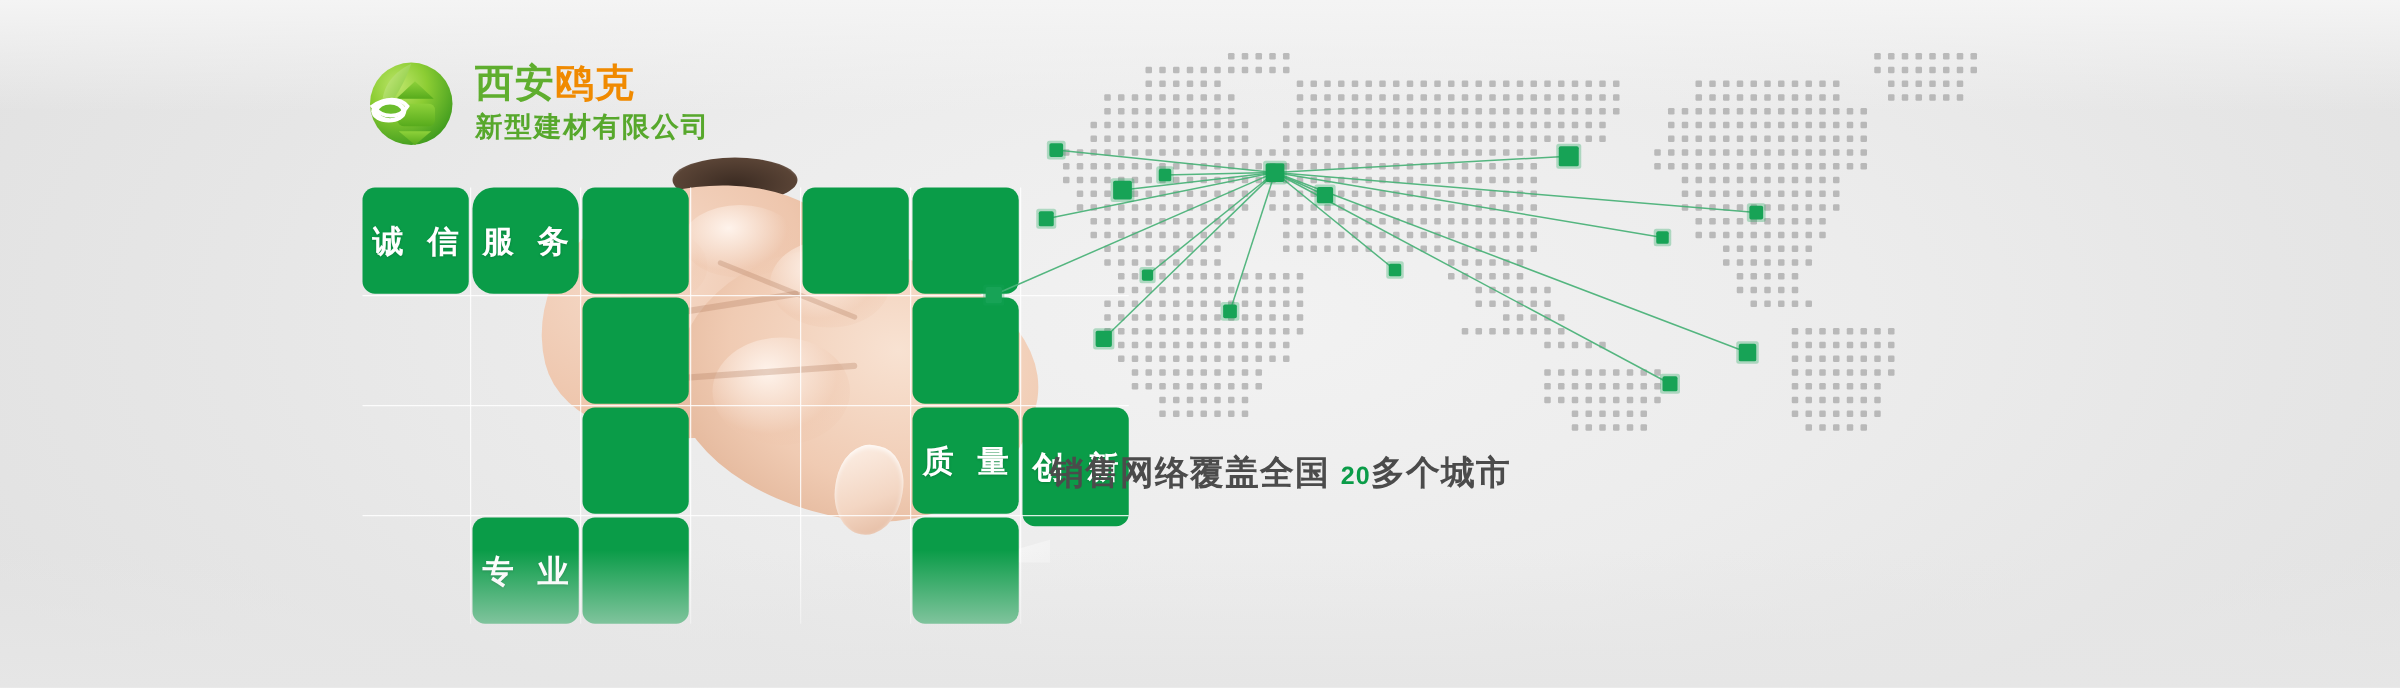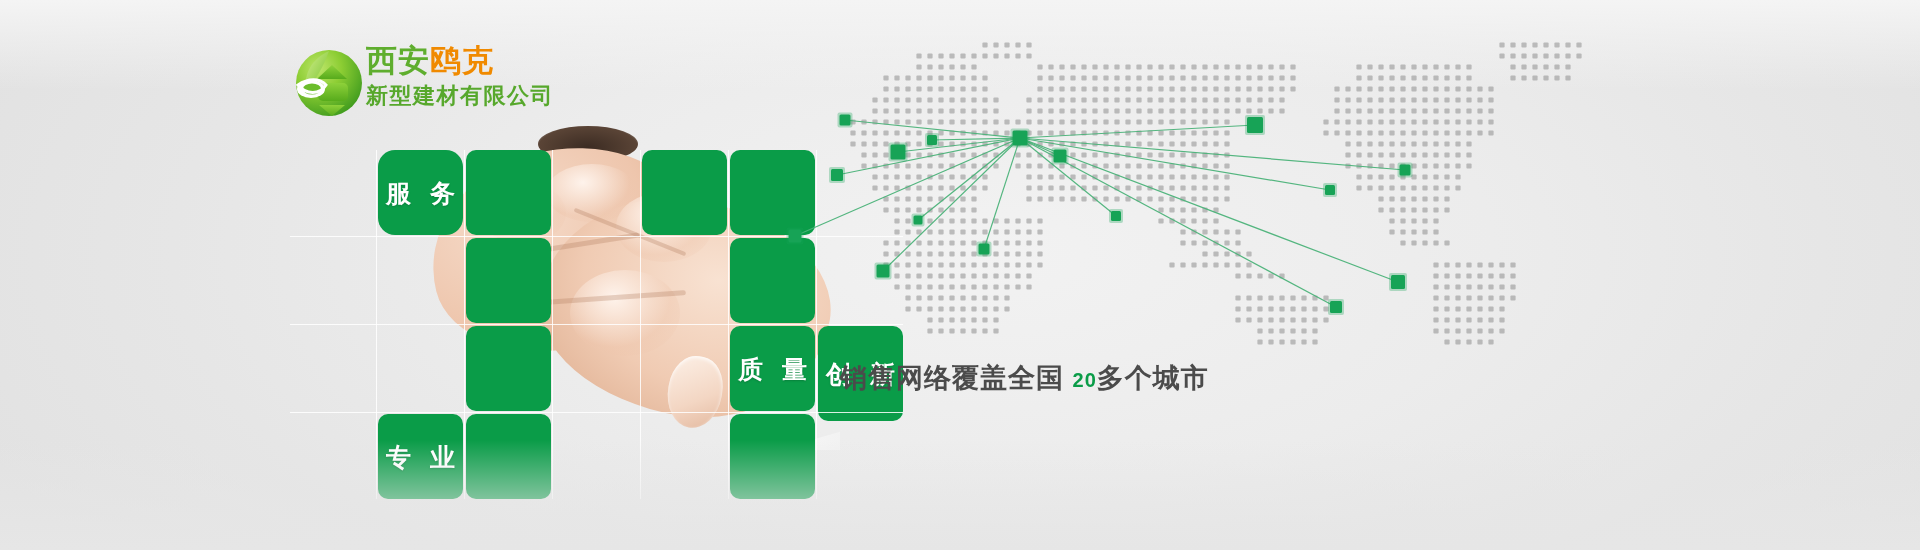--- a/index.html
+++ b/index.html
@@ -14,21 +14,21 @@
     background:
       radial-gradient(ellipse 1100px 520px at 52% 46%, #f2f2f2 0%, #ececec 45%, #e6e6e6 75%, #e2e2e2 100%);
   }
   
   #vig-top{position:absolute;left:0;top:0;width:1920px;height:90px;
     background:linear-gradient(180deg,#f4f4f4 0%, rgba(244,244,244,0) 100%);pointer-events:none;}
   #vig-bot{position:absolute;left:0;bottom:0;width:1920px;height:110px;
     background:linear-gradient(0deg,#e6e6e6 0%, rgba(230,230,230,0) 100%);pointer-events:none;}
 
   
-  #logo{position:absolute;left:292px;top:45px;display:flex;align-items:flex-start;gap:0;}
+  #logo{position:absolute;left:292px;top:45px;display:flex;align-items:center;gap:14px;}
   #logo-mark{position:relative;width:74px;height:74px;flex:0 0 74px;}
   #logo-text{display:flex;flex-direction:column;line-height:1;}
   #logo-line1{font-size:31px;font-weight:700;letter-spacing:1px;white-space:nowrap;}
   #logo-line1 .cn-city{color:#5fae2e;}
   #logo-line1 .cn-brand{color:#f08a00;}
   #logo-line2{font-size:22px;font-weight:700;color:#57a82c;letter-spacing:1.5px;
               margin-top:9px;white-space:nowrap;}
 
   
   #mosaic{position:absolute;left:290px;top:150px;width:612px;height:268px;}
@@ -132,20 +132,23 @@
     <div class="knuckle" style="left:150px;top:150px;width:110px;height:86px;"></div>
     <div class="crease" style="left:70px;top:124px;width:150px;height:5px;transform:rotate(-9deg);"></div>
     <div class="crease" style="left:96px;top:176px;width:170px;height:5px;transform:rotate(-4deg);"></div>
     <div class="crease" style="left:150px;top:110px;width:120px;height:4px;transform:rotate(22deg);"></div>
     <div id="nail"></div>
     <div id="cuff"></div>
     <div id="cuff-stitch"></div>
   </div>
 
   <div id="mosaic" style="width: 613px; height: 349px;">
+      <div class="tile on" style="left: 0px; top: 0px; width: 85px; height: 85px; background: rgb(10, 156, 72);">
+        <span class="tlabel">诚 信</span>
+      </div>
       <div class="tile on" style="left: 88px; top: 0px; width: 85px; height: 85px; background: rgb(10, 156, 72); border-radius: 17px;">
         <span class="tlabel">服 务</span>
       </div>
       <div class="tile on" style="left: 176px; top: 0px; width: 85px; height: 85px; background: rgb(10, 156, 72);"></div>
       <div class="tile off" style="left: 264px; top: 0px; width: 85px; height: 85px; background: transparent;"></div>
       <div class="tile on" style="left: 352px; top: 0px; width: 85px; height: 85px; background: rgb(10, 156, 72);"></div>
       <div class="tile on" style="left: 440px; top: 0px; width: 85px; height: 85px; background: rgb(10, 156, 72);"></div>
       <div class="tile off" style="left: 528px; top: 0px; width: 85px; height: 85px; background: transparent;"></div>
       <div class="tile off" style="left: 0px; top: 88px; width: 85px; height: 85px; background: transparent;"></div>
       <div class="tile off" style="left: 88px; top: 88px; width: 85px; height: 85px; background: transparent;"></div>

